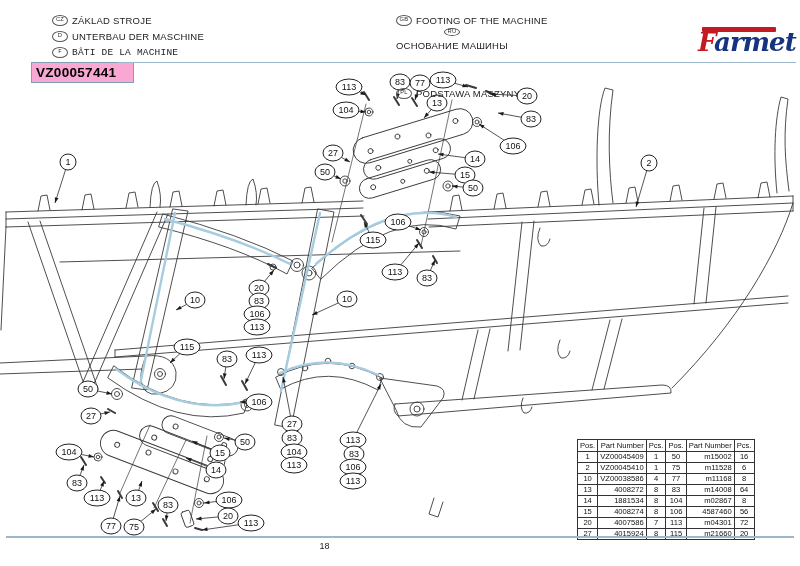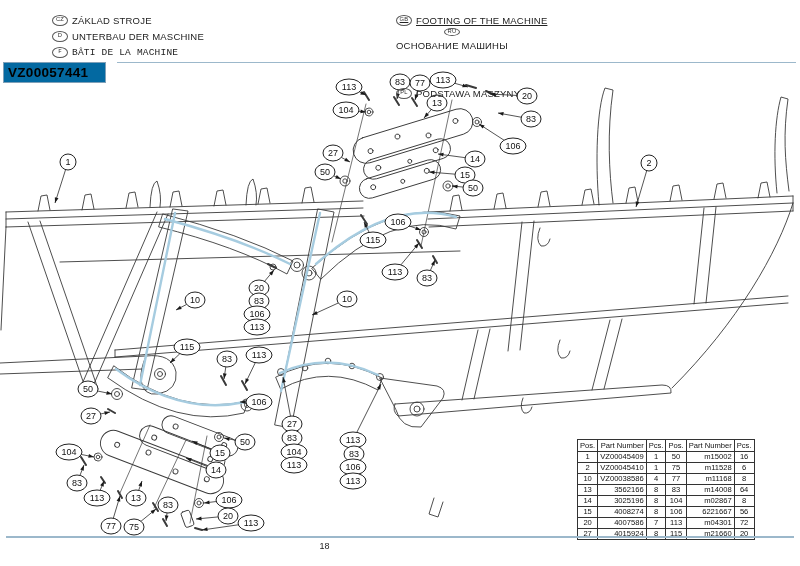--- a/index.html
+++ b/index.html
@@ -8,22 +8,22 @@
   .layer{position:absolute;left:0;top:0;}
   #drawing{z-index:1;}
   .ui{z-index:2;padding-left:44px;}
 
   .lang-line{position:absolute;height:16px;display:flex;align-items:center;gap:4px;
              font-size:9.5px;letter-spacing:.2px;color:#222;white-space:nowrap;}
   .lang-code{display:inline-flex;align-items:center;justify-content:center;
              min-width:10px;height:9px;padding:0 2px;border:1px solid #555;
              border-radius:50%;font-size:5.8px;color:#333;line-height:1;}
 
-  .part-code-box{position:absolute;left:3px;top:62px;width:97px;height:19px;
-                 border:1.3px solid #7fa0b8;background:#0369a1;display:flex;align-items:center;
+  .part-code-box{position:absolute;left:31px;top:62px;width:97px;height:19px;
+                 border:1.3px solid #7fa0b8;background:#f9a8d4;display:flex;align-items:center;
                  padding-left:4px;font-size:13.5px;font-weight:bold;letter-spacing:.3px;color:#000;}
   .header-rule{position:absolute;left:117px;top:62px;width:679px;height:0;
                border-top:1.6px solid #9cb8cb;}
   .footer-rule{position:absolute;left:6px;top:536px;width:788px;height:0;
                border-top:2px solid #9cb8cb;}
   .page-number{position:absolute;left:0;top:541px;width:649px;text-align:center;
                font-size:9px;color:#222;}
 
   .logo{position:absolute;left:698px;top:27px;width:95px;}
   .logo-bar{height:5px;width:74px;margin-left:4px;background:#c41a22;border-radius:1px;}
@@ -466,33 +466,37 @@
   </div>
   <div class="lang-line" style="left:52px;top:28px;">
     <span class="lang-code">D</span>
     <span>UNTERBAU DER MASCHINE</span>
   </div>
   <div class="lang-line" style="left:52px;top:44px;font-family:Liberation Mono, monospace;">
     <span class="lang-code">F</span>
     <span>BÂTI DE LA MACHINE</span>
   </div>
 
-  <div class="lang-line" style="left:396px;top:12px;text-decoration:underline;">
+  <div class="lang-line" style="left:396px;top:12px;">
     <span class="lang-code">GB</span>
     <span>FOOTING OF THE MACHINE</span>
   </div>
   <div class="lang-line" style="left:396px;top:28px;flex-direction:column;">
     <span class="lang-code">RU</span>
     <span>ОСНОВАНИЕ МАШИНЫ</span>
   </div>
   <div class="lang-line" style="left:396px;top:44px;margin-top:41px;">
     <span class="lang-code">PL</span>
     <span>PODSTAWA MASZYNY</span>
   </div>
 
+  <div class="logo">
+    <div class="logo-bar"></div>
+    <div class="logo-text"><span class="logo-f">F</span><span class="logo-rest">armet</span></div>
+  </div>
 
   <div class="part-code-box">VZ00057441</div>
   <div class="header-rule"></div>
 
   <div class="parts-table">
     <table>
       <thead>
           <tr>
             <th class="c">Pos.</th>
             <th class="pn">Part Number</th>
@@ -522,40 +526,40 @@
           <tr>
             <td class="c">10</td>
             <td class="pn">VZ00038586</td>
             <td class="c">4</td>
             <td class="c">77</td>
             <td class="pn">m11168</td>
             <td class="c">8</td>
           </tr>
           <tr>
             <td class="c">13</td>
-            <td class="pn">3562166</td>
+            <td class="pn">4008272</td>
             <td class="c">8</td>
             <td class="c">83</td>
             <td class="pn">m14008</td>
             <td class="c">64</td>
           </tr>
           <tr>
             <td class="c">14</td>
-            <td class="pn">3025196</td>
+            <td class="pn">1881534</td>
             <td class="c">8</td>
             <td class="c">104</td>
             <td class="pn">m02867</td>
             <td class="c">8</td>
           </tr>
           <tr>
             <td class="c">15</td>
             <td class="pn">4008274</td>
             <td class="c">8</td>
             <td class="c">106</td>
-            <td class="pn">6221667</td>
+            <td class="pn">4587460</td>
             <td class="c">56</td>
           </tr>
           <tr>
             <td class="c">20</td>
             <td class="pn">4007586</td>
             <td class="c">7</td>
             <td class="c">113</td>
             <td class="pn">m04301</td>
             <td class="c">72</td>
           </tr>

